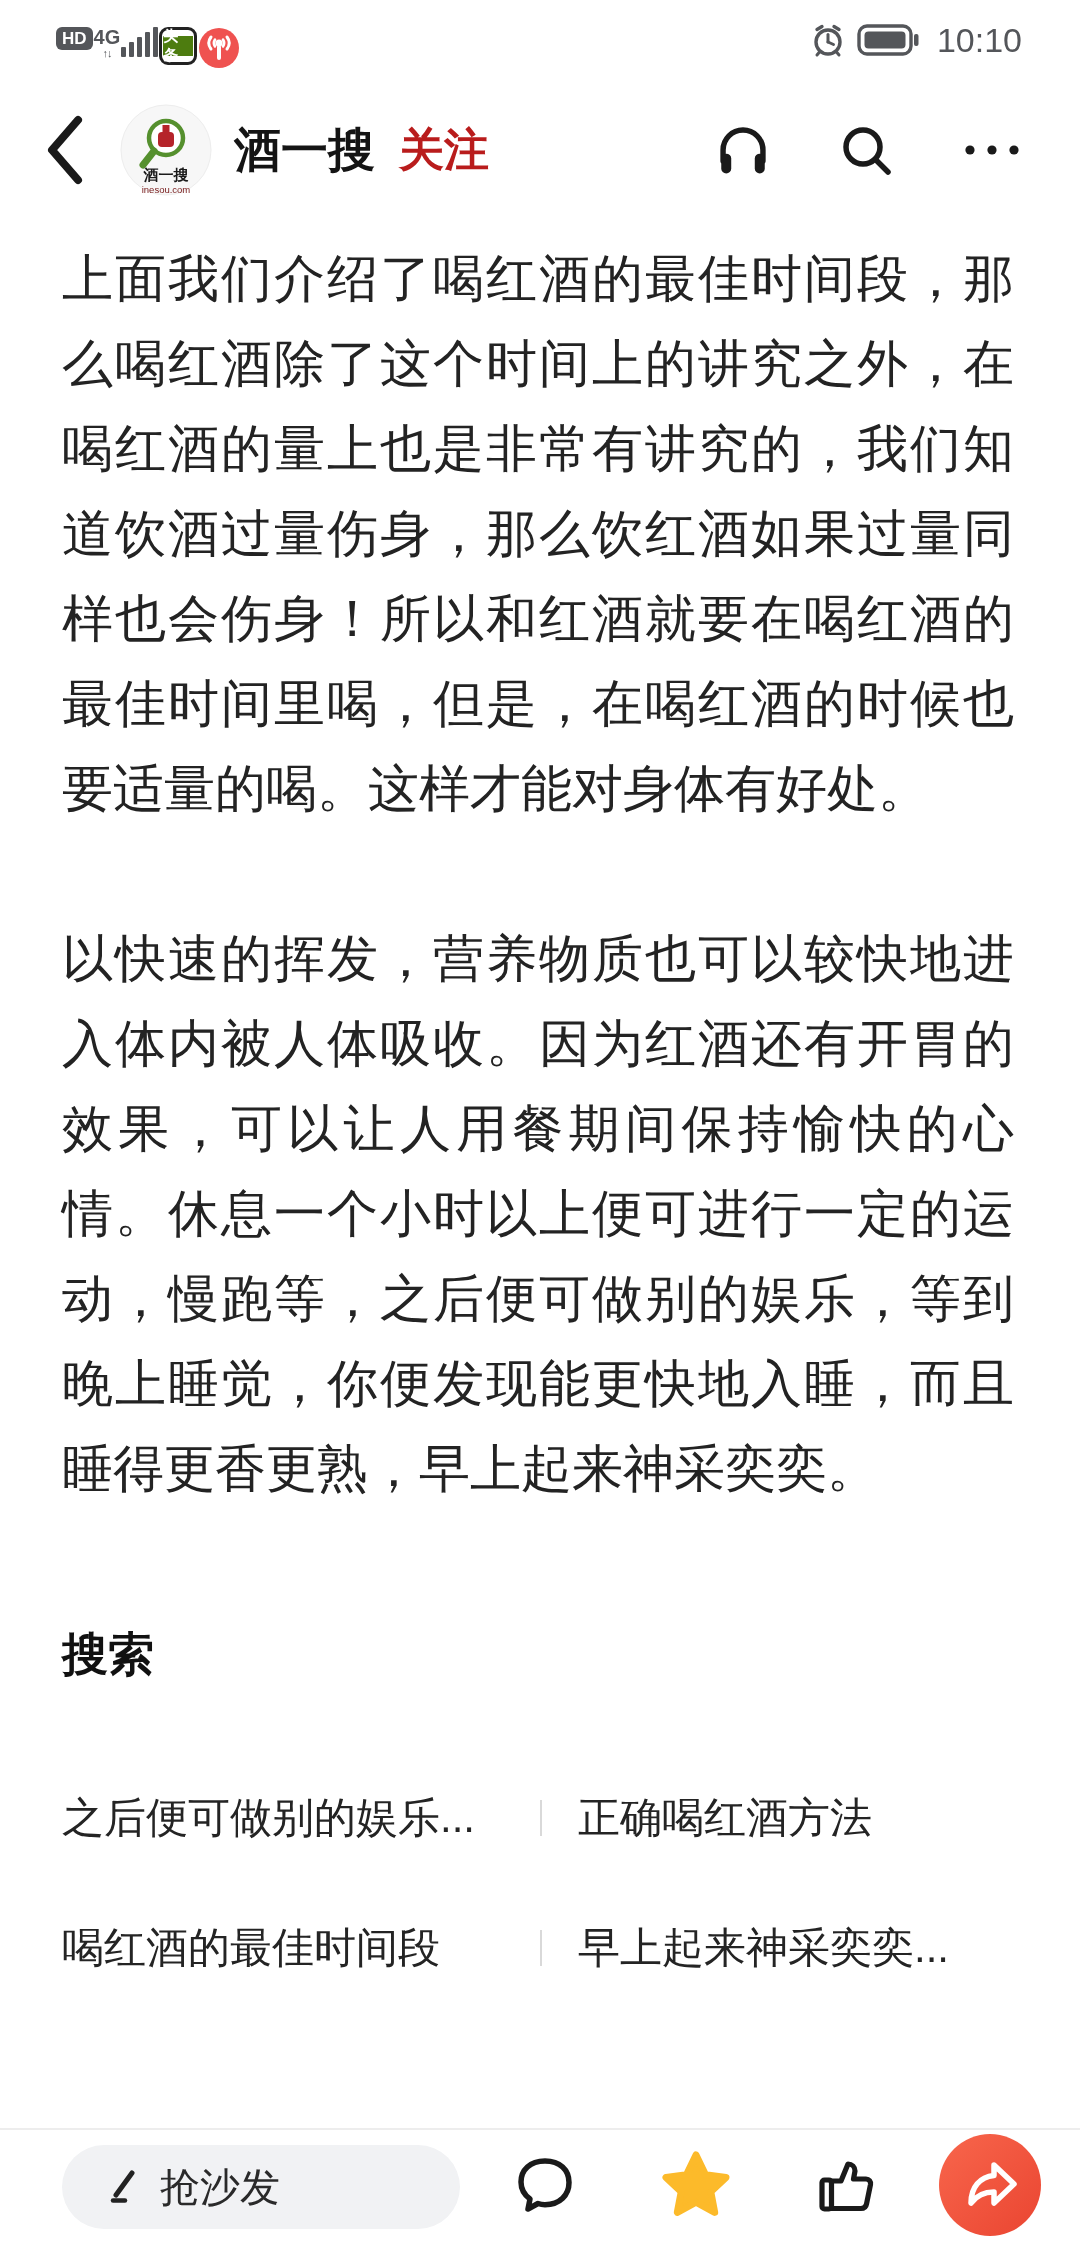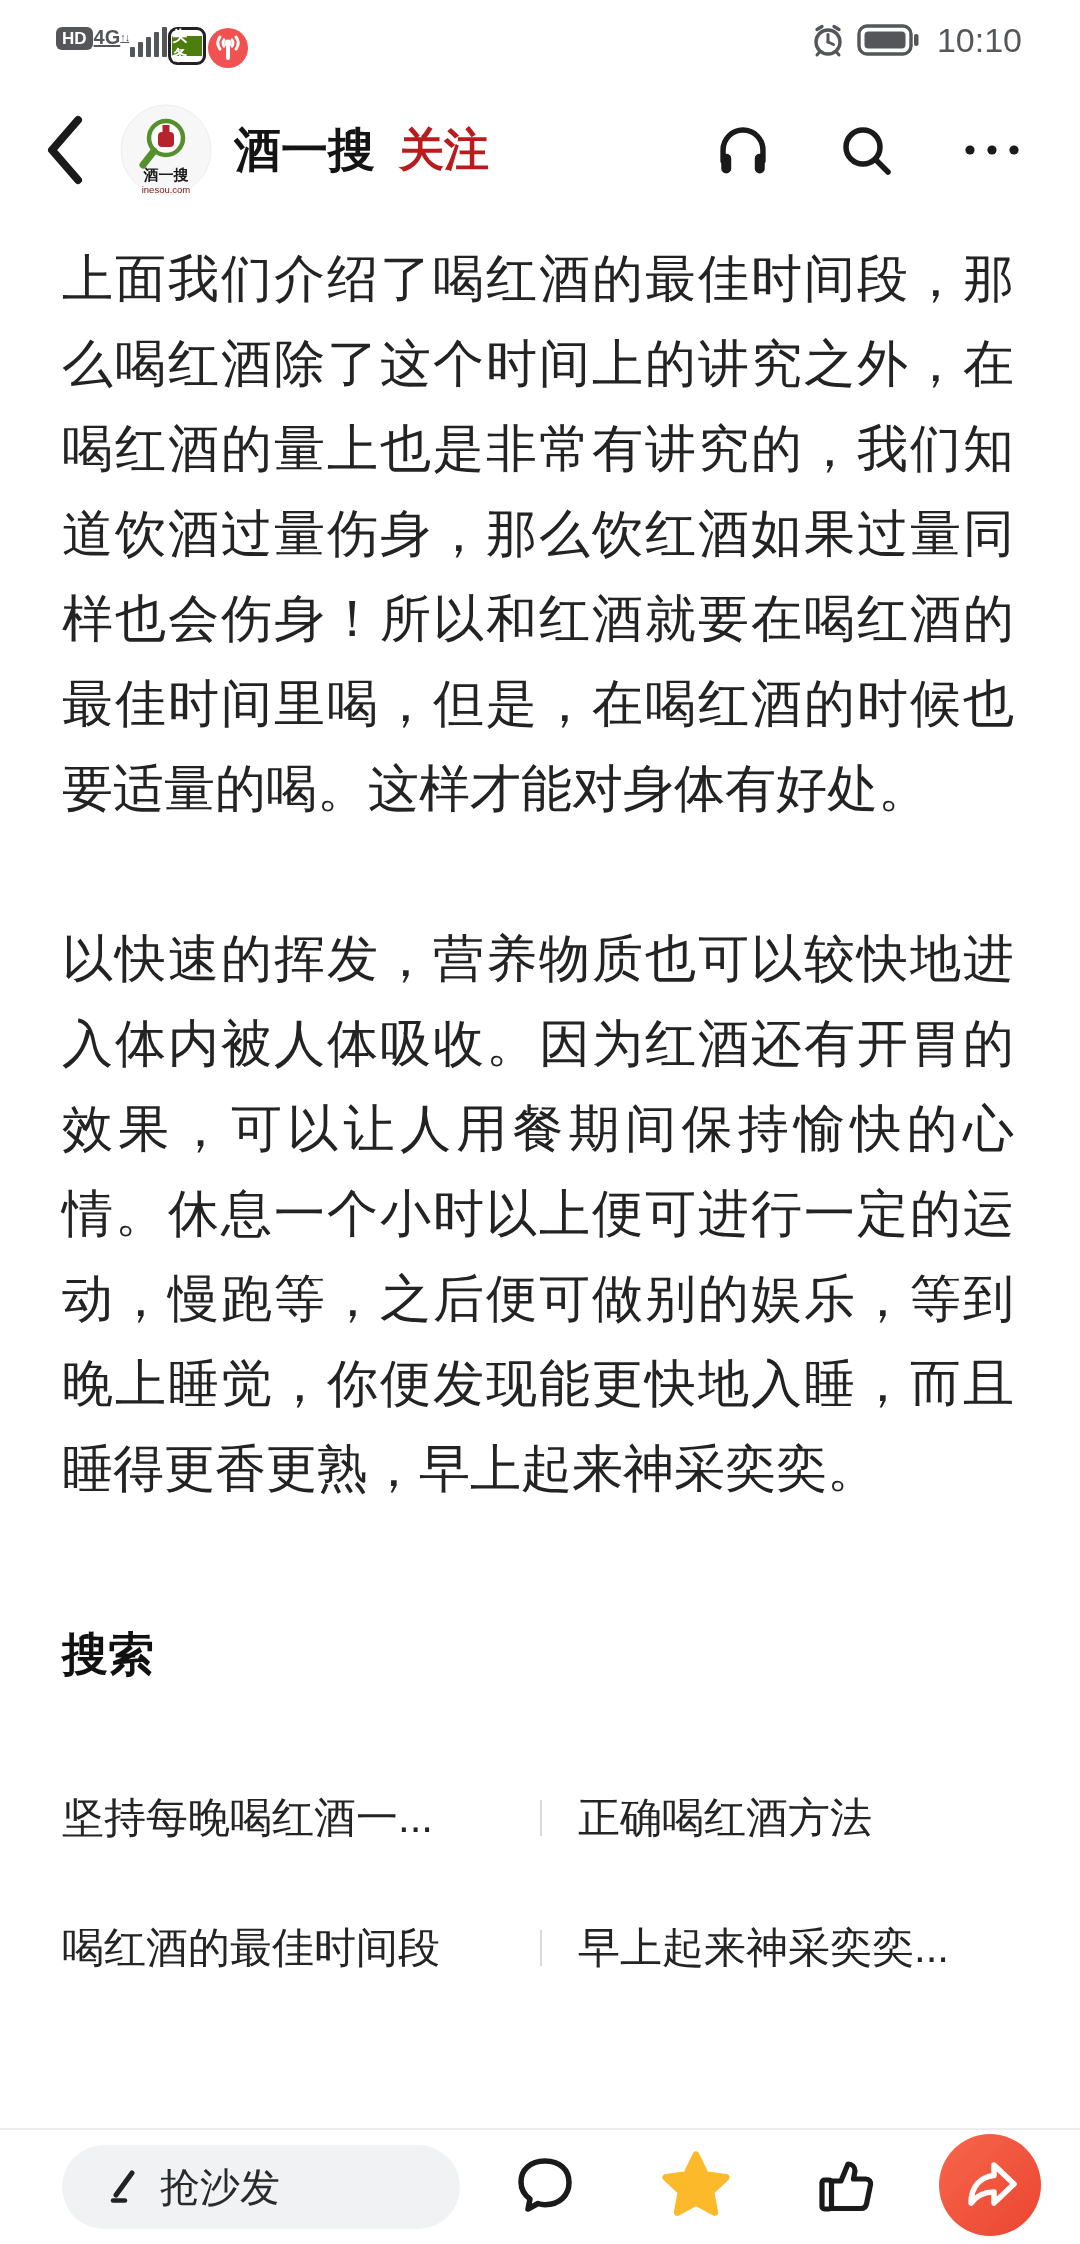--- a/index.html
+++ b/index.html
@@ -6,21 +6,21 @@
   body{width:1080px;height:2244px;font-family:"Liberation Sans",sans-serif;}
   .screen{position:relative;width:1080px;height:2244px;background:#fff;overflow:hidden;}
 
   
   .statusbar{height:64px;display:flex;align-items:center;justify-content:space-between;
              padding:8px 58px 0 56px;color:#54565a;}
   .sb-left{display:flex;align-items:flex-start;gap:1px;margin-top:16px;}
   .sb-right{display:flex;align-items:center;gap:10px;}
   .hd-badge{background:#54565a;color:#fff;font-weight:bold;font-size:17px;
             border-radius:6px;padding:3px 6px;line-height:1;}
-  .net{display:flex;flex-direction:row;align-items:center;line-height:1;text-decoration:underline;}
+  .net{display:flex;flex-direction:column;align-items:center;line-height:1;}
   .net .g4{font-size:20px;font-weight:bold;}
   .net .arr{font-size:11px;letter-spacing:-1px;margin-top:1px;}
   .bars{display:flex;align-items:flex-end;gap:3px;height:30px;}
   .bars i{display:block;width:5px;background:#54565a;border-radius:1px;}
   .tt-badge{width:38px;height:38px;border:3px solid #222;border-radius:9px;background:#fff;
             position:relative;box-sizing:border-box;}
   .tt-badge span{position:absolute;left:1px;right:1px;top:6px;bottom:6px;background:#4d7c0f;
             color:#fff;font-size:15px;font-weight:bold;display:flex;align-items:center;
             justify-content:center;letter-spacing:1px;}
   .sb-time{font-size:34px;color:#54565a;margin-left:6px;}
@@ -153,21 +153,21 @@
   </div>
 
   <div class="article">
     <p>上面我们介绍了喝红酒的最佳时间段，那么喝红酒除了这个时间上的讲究之外，在喝红酒的量上也是非常有讲究的，我们知道饮酒过量伤身，那么饮红酒如果过量同样也会伤身！所以和红酒就要在喝红酒的最佳时间里喝，但是，在喝红酒的时候也要适量的喝。这样才能对身体有好处。</p>
     <p>以快速的挥发，营养物质也可以较快地进入体内被人体吸收。因为红酒还有开胃的效果，可以让人用餐期间保持愉快的心情。休息一个小时以上便可进行一定的运动，慢跑等，之后便可做别的娱乐，等到晚上睡觉，你便发现能更快地入睡，而且睡得更香更熟，早上起来神采奕奕。</p>
   </div>
 
   <div class="search-heading">搜索</div>
   <div class="search-rows">
     <div class="search-row">
-      <span class="search-item left">坚持每晚喝红酒一...</span>
+      <span class="search-item left">之后便可做别的娱乐...</span>
       <span class="col-divider"></span>
       <span class="search-item">正确喝红酒方法</span>
     </div>
     <div class="search-row">
       <span class="search-item left">喝红酒的最佳时间段</span>
       <span class="col-divider"></span>
       <span class="search-item">早上起来神采奕奕...</span>
     </div>
   </div>
 

